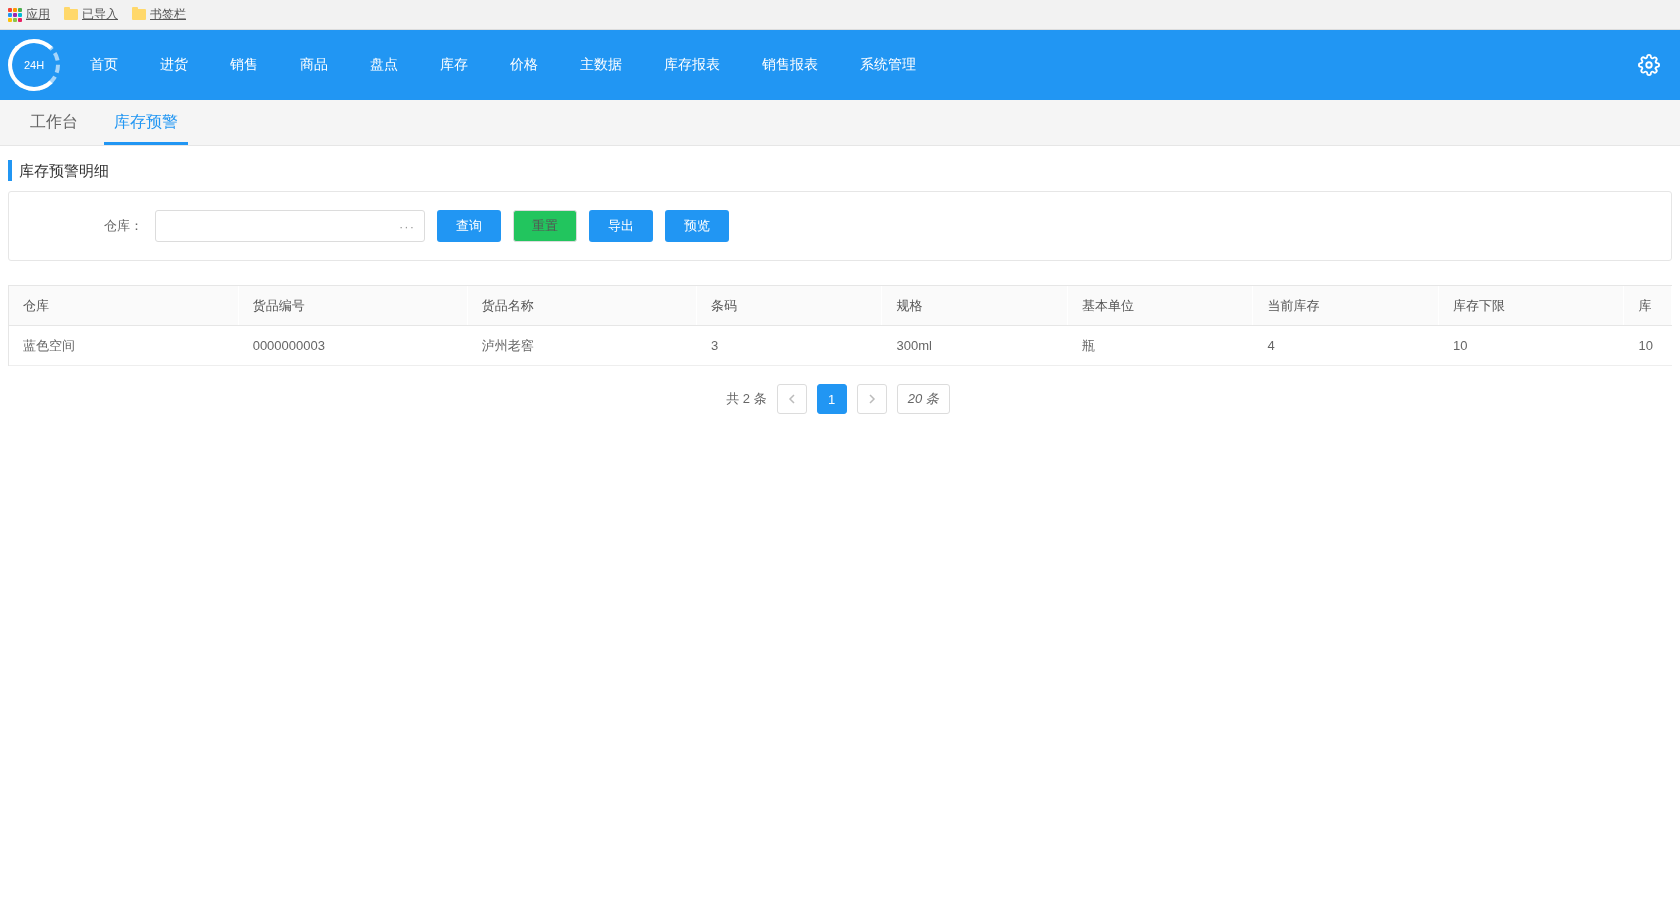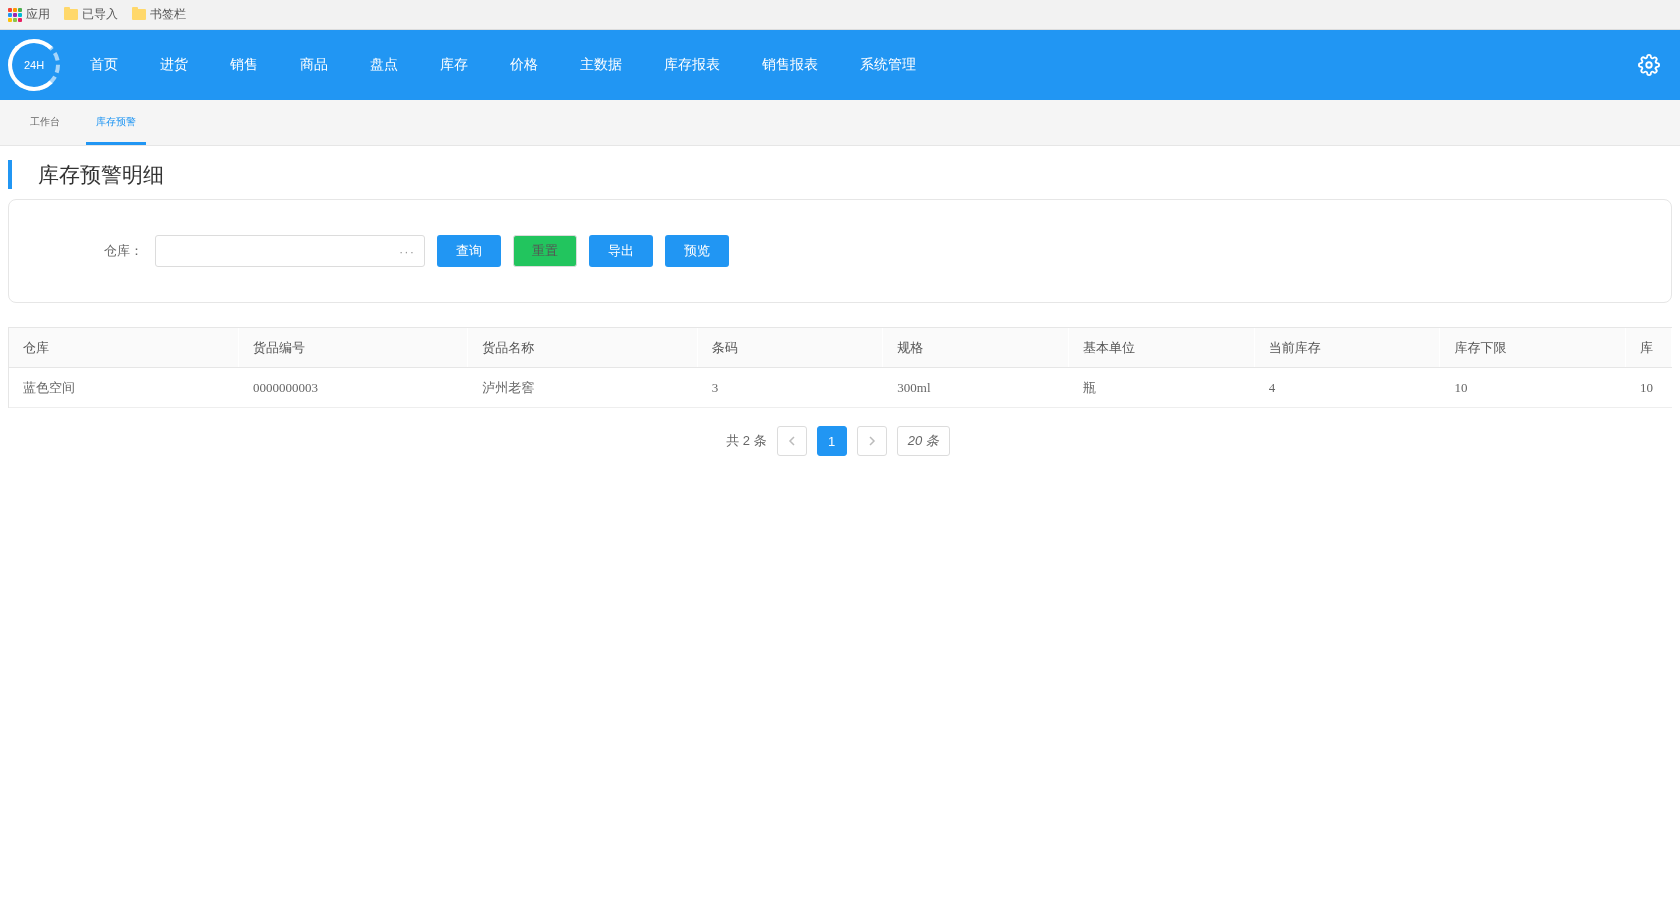--- a/index.html
+++ b/index.html
@@ -8,21 +8,21 @@
     --border:#e6e6e6;
     --text:#555;
     --muted:#888;
     --bg:#f0f0f0;
   }
   *{box-sizing:border-box;}
   html,body{margin:0;padding:0;height:100%;width:100%;font-family:"Microsoft YaHei","PingFang SC",Arial,sans-serif;font-size:13px;color:var(--text);background:#fff;}
   body{overflow-x:hidden;}
 
   
-  .bmbar{height:30px;background:#f2f2f2;display:flex;align-items:center;padding:0 8px;gap:14px;font-size:12px;color:#555;border-bottom:1px solid #ddd;}
+  .bmbar{height:30px;background:#f2f2f2;display:flex;align-items:center;padding:0 8px;gap:14px;font-size:12px;color:#555;border-bottom:1px solid #ddd;text-decoration:underline;}
   .bmbar .bm{display:flex;align-items:center;gap:4px;cursor:default;}
   .bmbar .apps-icon{width:14px;height:14px;display:grid;grid-template-columns:repeat(3,4px);grid-template-rows:repeat(3,4px);gap:1px;}
   .bmbar .apps-icon span{width:4px;height:4px;border-radius:1px;}
   .bmbar .apps-icon span:nth-child(1){background:#f44336;}
   .bmbar .apps-icon span:nth-child(2){background:#ff9800;}
   .bmbar .apps-icon span:nth-child(3){background:#4caf50;}
   .bmbar .apps-icon span:nth-child(4){background:#2196f3;}
   .bmbar .apps-icon span:nth-child(5){background:#9c27b0;}
   .bmbar .apps-icon span:nth-child(6){background:#00bcd4;}
   .bmbar .apps-icon span:nth-child(7){background:#ffc107;}
@@ -36,41 +36,41 @@
   .logo{width:52px;height:52px;border-radius:50%;border:4px solid #fff;border-right-color:transparent;display:flex;align-items:center;justify-content:center;font-size:11px;font-weight:normal;color:#fff;position:relative;margin-right:30px;}
   .logo::before{content:'';position:absolute;inset:-4px;border-radius:50%;border:4px dashed #fff;opacity:.6;}
   .logo span{position:relative;z-index:1;background:var(--blue);padding:0 2px;}
   .navitems{display:flex;gap:42px;flex:1;}
   .navitems .ni{color:#fff;font-size:14px;cursor:pointer;white-space:nowrap;}
   .gear{width:22px;height:22px;cursor:pointer;}
   .gear svg{width:100%;height:100%;stroke:#fff;fill:none;stroke-width:2;}
 
   
   .tabs{height:46px;background:#f5f5f5;border-bottom:1px solid var(--border);display:flex;align-items:flex-end;padding:0 12px;gap:0;}
-  .tab{padding:0 18px;height:46px;line-height:46px;font-size:10px;color:#666;cursor:pointer;position:relative;}
+  .tab{padding:0 18px;height:46px;line-height:46px;font-size:16px;color:#666;cursor:pointer;position:relative;}
   .tab.active{color:var(--blue);}
   .tab.active::after{content:'';position:absolute;left:8px;right:8px;bottom:0;height:3px;background:var(--blue);}
 
   
-  .section-title{margin:14px 8px 10px 8px;padding-left:26px;border-left:4px solid var(--blue);font-size:21px;color:#333;line-height:1.4;}
-
-  
-  .panel{border:1px solid var(--border);border-radius:8px;margin:0 8px;padding:35px 14px;background:#fff;}
+  .section-title{margin:14px 8px 10px 8px;padding-left:7px;border-left:4px solid var(--blue);font-size:15px;color:#333;line-height:1.4;}
+
+  
+  .panel{border:1px solid var(--border);border-radius:3px;margin:0 8px;padding:18px 14px;background:#fff;}
   .filter-row{display:flex;align-items:center;gap:12px;}
   .filter-label{width:120px;text-align:right;color:#666;font-size:13px;}
   .select-wrap{position:relative;width:270px;}
   .select-wrap input{width:100%;height:32px;border:1px solid #dcdcdc;border-radius:3px;padding:0 28px 0 10px;font-size:13px;outline:none;}
   .select-wrap .dots{position:absolute;right:10px;top:50%;transform:translateY(-50%);color:#999;letter-spacing:1px;pointer-events:none;}
   .btn{height:32px;padding:0 18px;border-radius:3px;font-size:13px;cursor:pointer;border:1px solid transparent;display:inline-flex;align-items:center;}
   .btn-primary{background:var(--blue);color:#fff;}
   .btn-default{background:#22c55e;color:#555;border:1px solid #dcdcdc;}
 
   
   .table-wrap{margin:24px 8px 0 8px;overflow:auto;border-left:1px solid var(--border);border-top:none;}
-  table{border-collapse:collapse;min-width:100%;table-layout:fixed;font-family:Liberation Serif, serif;}
+  table{border-collapse:collapse;min-width:100%;table-layout:fixed;}
   th,td{text-align:left;padding:0 14px;height:40px;border-bottom:1px solid #eee;border-right:1px solid transparent;font-size:13px;white-space:nowrap;overflow:hidden;}
   thead th{background:#fafafa;color:#555;font-weight:normal;border-bottom:1px solid var(--border);border-top:1px solid var(--border);}
   tbody td{color:#666;}
   
   col.c0{width:210px;}
   col.c1{width:210px;}
   col.c2{width:210px;}
   col.c3{width:170px;}
   col.c4{width:170px;}
   col.c5{width:170px;}

